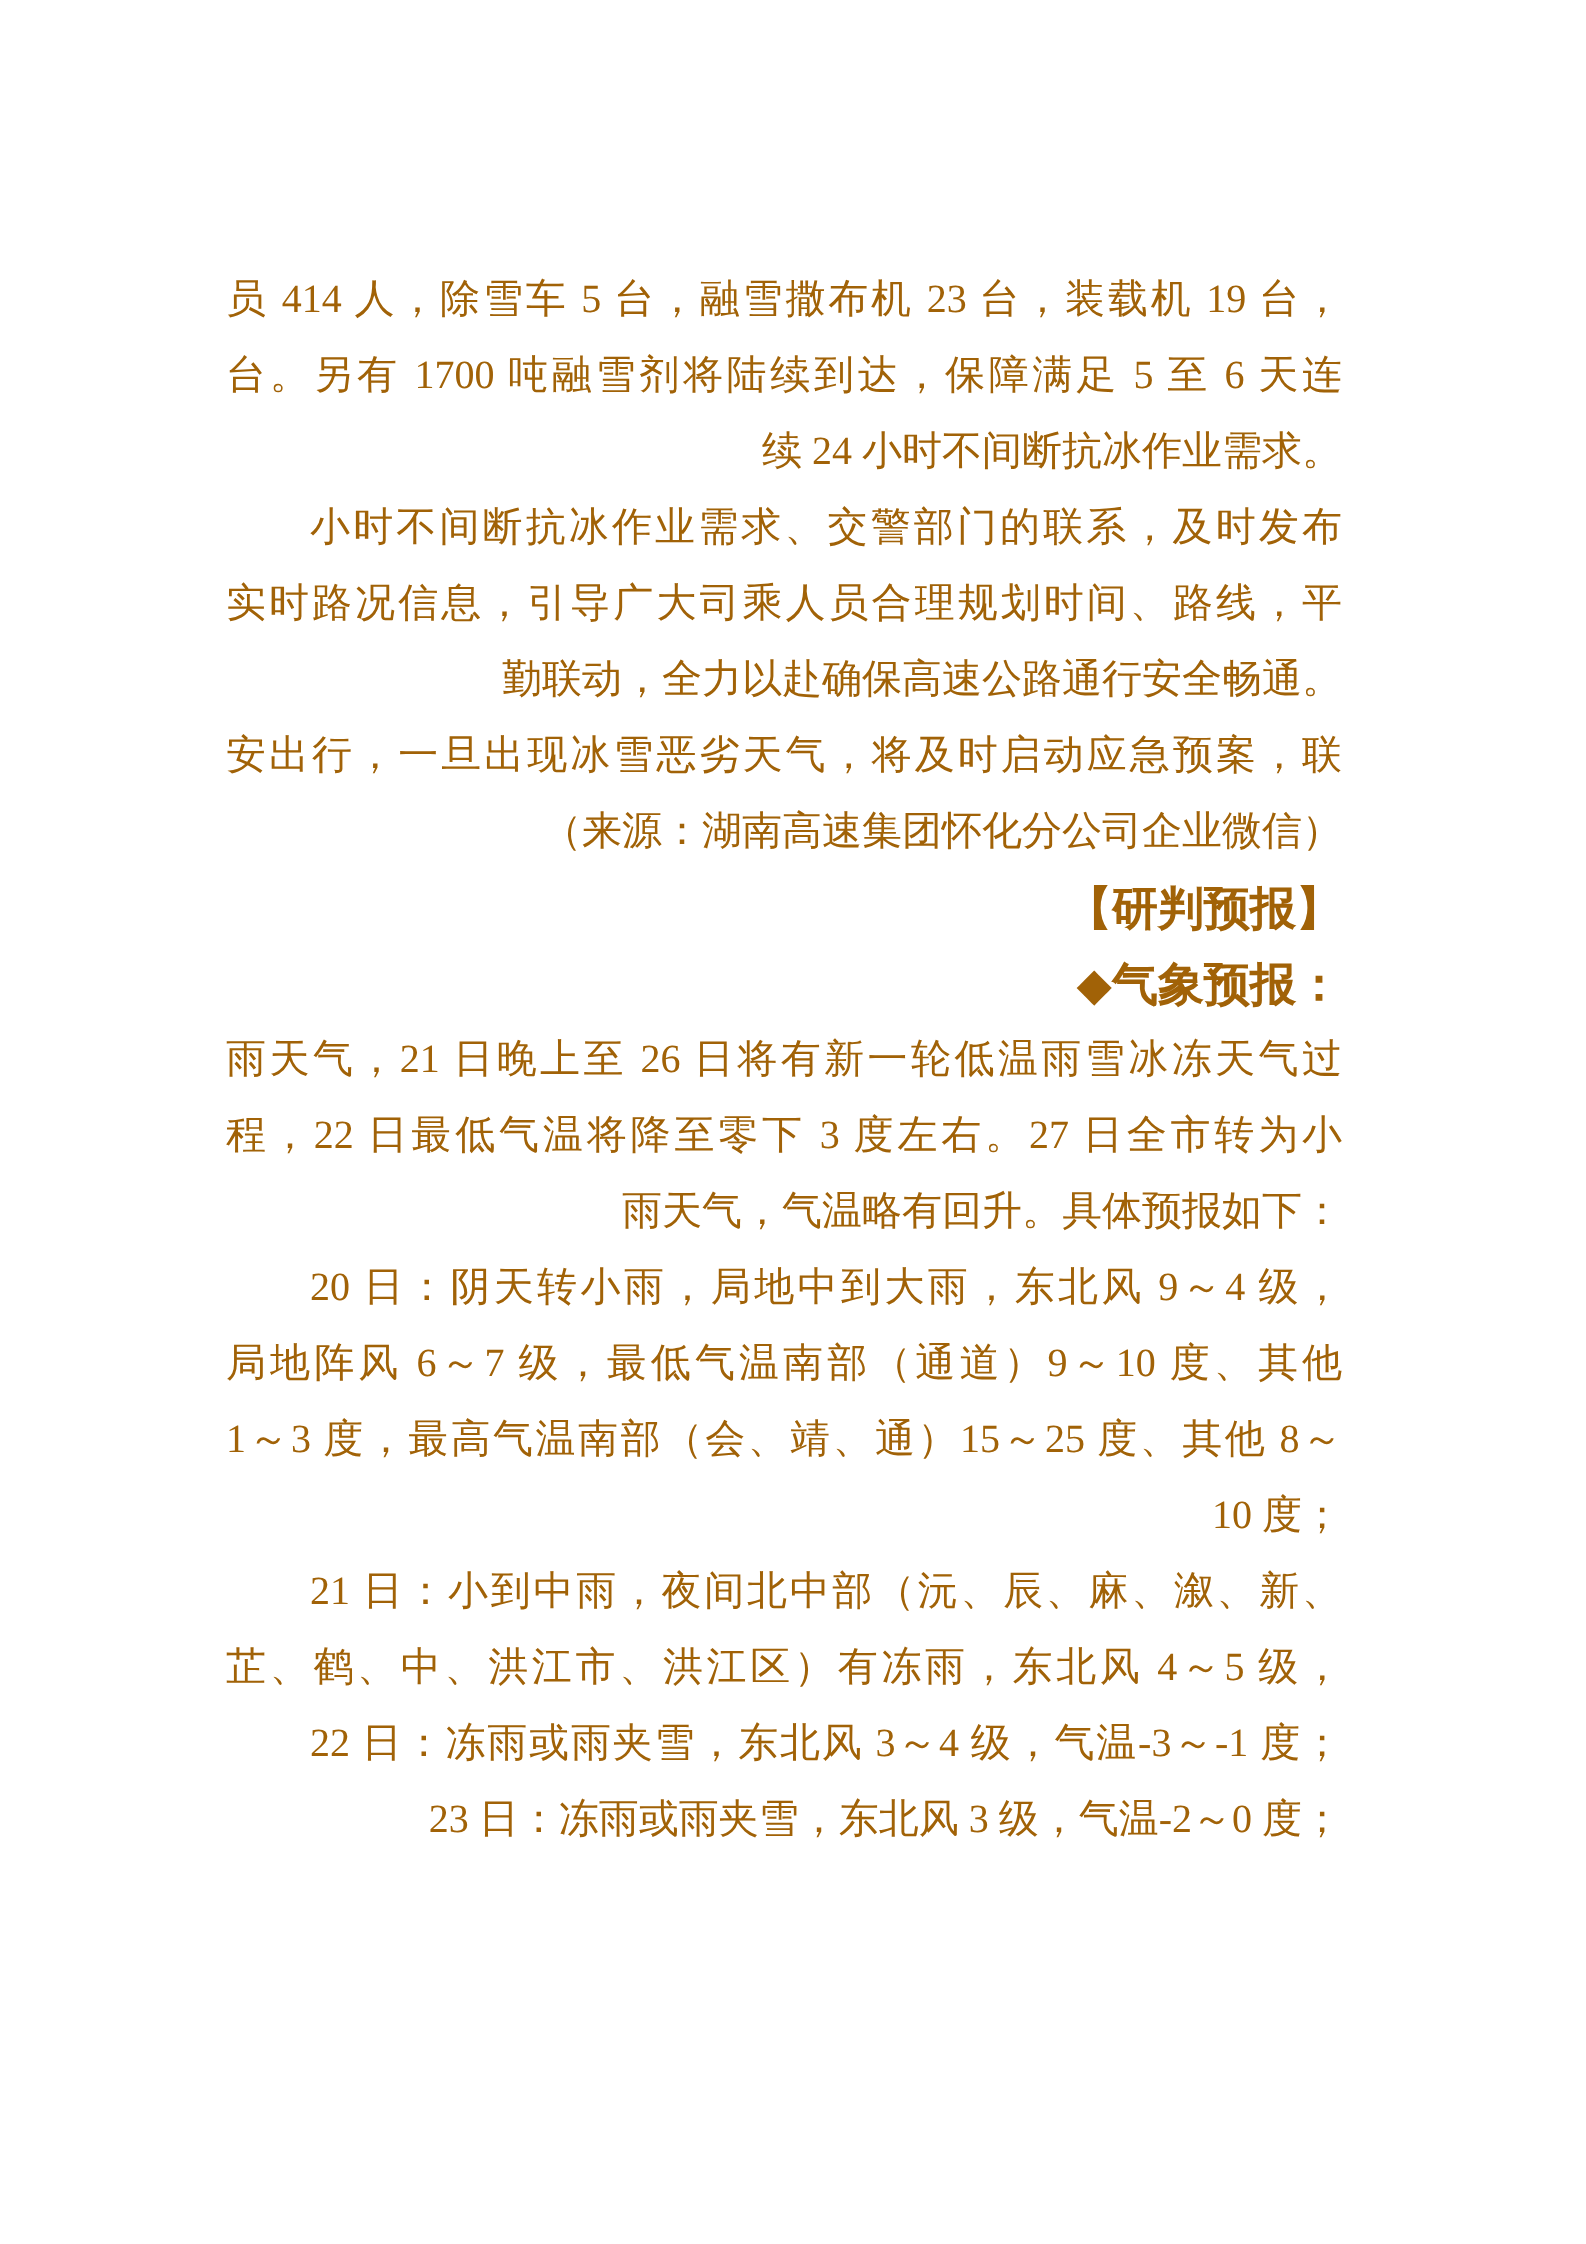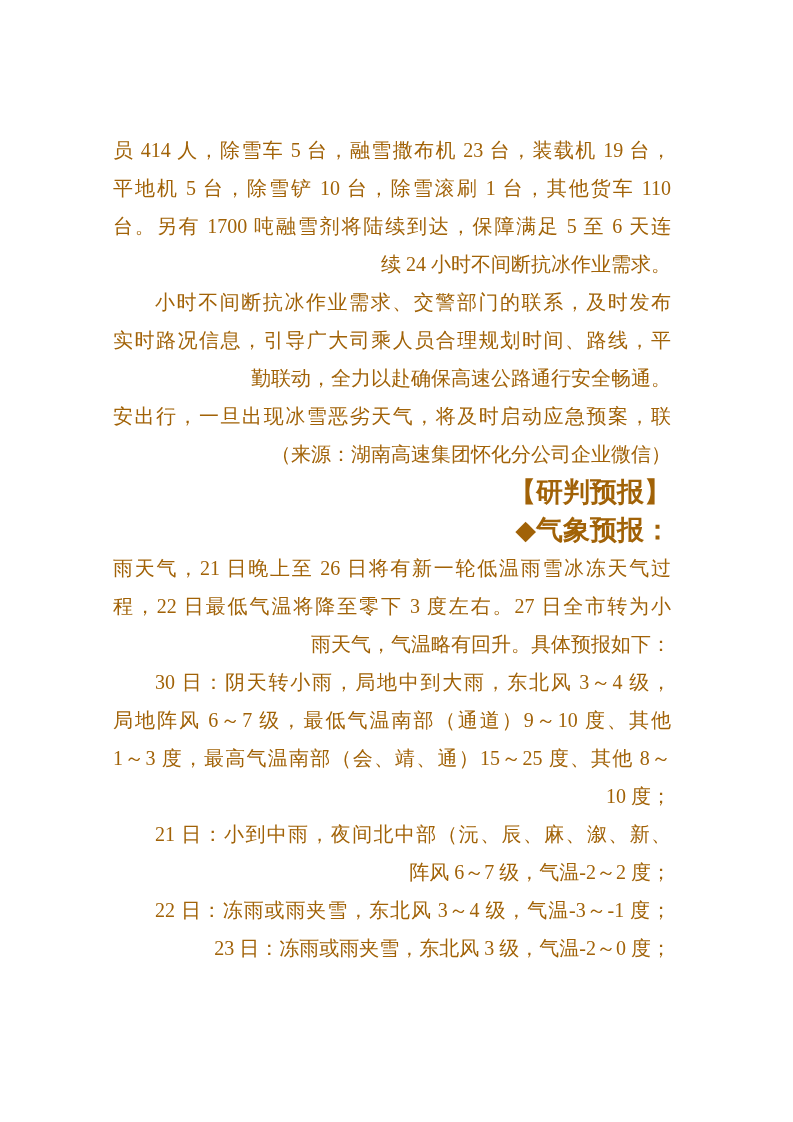--- a/index.html
+++ b/index.html
@@ -40,44 +40,43 @@
     text-align-last: right;
   }
   
   .ind {
     text-indent: 42px;
   }
   
   .hd {
     font-family: "Liberation Sans", "DejaVu Sans", sans-serif;
     font-weight: 700;
-    font-size: 27px;
+    font-size: 23px;
   }
 </style>
 </head>
 <body>
 
 <div class="page">
   <div class="textblock">
     <div class="ln j">员 414 人，除雪车 5 台，融雪撒布机 23 台，装载机 19 台，</div>
-    <div class="ln j">平地机 5 台，除雪铲 10 台，除雪滚刷 1 台，其他货车 110</div>
     <div class="ln j">台。另有 1700 吨融雪剂将陆续到达，保障满足 5 至 6 天连</div>
     <div class="ln">续 24 小时不间断抗冰作业需求。</div>
     <div class="ln j ind">小时不间断抗冰作业需求、交警部门的联系，及时发布</div>
     <div class="ln j">实时路况信息，引导广大司乘人员合理规划时间、路线，平</div>
     <div class="ln">勤联动，全力以赴确保高速公路通行安全畅通。</div>
     <div class="ln j">安出行，一旦出现冰雪恶劣天气，将及时启动应急预案，联</div>
     <div class="ln r">（来源：湖南高速集团怀化分公司企业微信）</div>
     <div class="ln hd">【研判预报】</div>
     <div class="ln hd ind">◆气象预报：</div>
     <div class="ln j">雨天气，21 日晚上至 26 日将有新一轮低温雨雪冰冻天气过</div>
     <div class="ln j">程，22 日最低气温将降至零下 3 度左右。27 日全市转为小</div>
     <div class="ln">雨天气，气温略有回升。具体预报如下：</div>
-    <div class="ln j ind">30 日：阴天转小雨，局地中到大雨，东北风 3～4 级，</div>
+    <div class="ln j ind">20 日：阴天转小雨，局地中到大雨，东北风 9～4 级，</div>
     <div class="ln j">局地阵风 6～7 级，最低气温南部（通道）9～10 度、其他</div>
     <div class="ln j">1～3 度，最高气温南部（会、靖、通）15～25 度、其他 8～</div>
     <div class="ln">10 度；</div>
     <div class="ln j ind">21 日：小到中雨，夜间北中部（沅、辰、麻、溆、新、</div>
-    <div class="ln">阵风 6～7 级，气温-2～2 度；</div>
+    <div class="ln j">芷、鹤、中、洪江市、洪江区）有冻雨，东北风 4～5 级，</div>
     <div class="ln j ind">22 日：冻雨或雨夹雪，东北风 3～4 级，气温-3～-1 度；</div>
     <div class="ln ind">23 日：冻雨或雨夹雪，东北风 3 级，气温-2～0 度；</div>
   </div>
 </div>
 
 </body></html>

